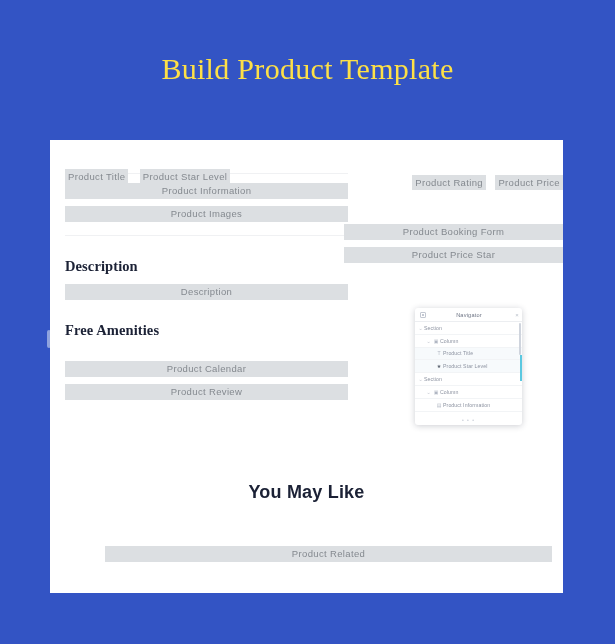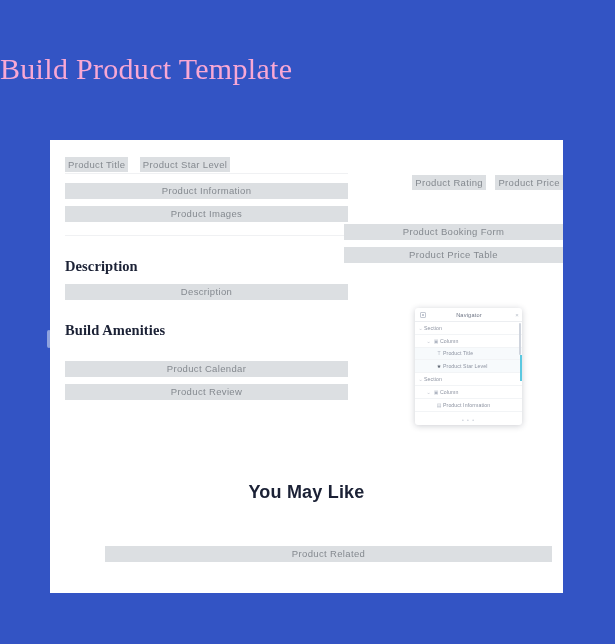--- a/index.html
+++ b/index.html
@@ -9,21 +9,22 @@
     background: #3354c4;
     font-family: "Liberation Sans", sans-serif;
   }
   #root { position: relative; width: 615px; height: 644px; background: #3354c4; }
 
   
   .page-title {
     position: absolute;
     left: 0; top: 50px;
     width: 615px;
-    color: #f9a8d4;
+    text-align: center;
+    color: #fde047;
     font-family: "Liberation Serif", serif;
     font-size: 30px;
     font-weight: 400;
     letter-spacing: 0.3px;
     line-height: 38px;
   }
 
   
   .canvas {
     position: absolute;
@@ -78,21 +79,21 @@
     font-size: 14.5px;
     font-weight: 700;
     color: #1b2135;
     letter-spacing: 0.1px;
   }
 
   
   .col-left  { position: absolute; left: 15px; top: 0; width: 283px; }
   .col-right { position: absolute; left: 294px; top: 0; width: 219px; }
 
-  .row-tags { padding-top: 14px; height: 33px; }
+  .row-tags { padding-top: 26px; height: 33px; }
   .row-tags .tag + .tag { margin-left: 7px; }
 
   .col-right .row-tags { text-align: right; padding-top: 32px; height: 75px; }
   .col-right .row-tags .tag + .tag { margin-left: 5px; }
 
   .bar-wrap { padding-top: 9px; }
   .bar-wrap.tight { padding-top: 7px; }
 
   .gap-lg { height: 22px; }
   .gap-md { height: 13px; }
@@ -214,42 +215,42 @@
       <div class="hr"></div>
       <div class="gap-lg"></div>
 
       <div class="sec-head">Description</div>
       <div class="bar-wrap">
         <div class="wbar">Description</div>
       </div>
 
       <div class="gap-lg"></div>
 
-      <div class="sec-head">Build Amenities</div>
+      <div class="sec-head">Free Amenities</div>
 
       <div class="gap-md"></div>
 
       <div class="bar-wrap">
         <div class="wbar">Product Calendar</div>
       </div>
       <div class="bar-wrap tight">
         <div class="wbar">Product Review</div>
       </div>
     </div>
 
     <div class="col-right">
       <div class="row-tags">
         <span class="tag">Product Rating</span>
         <span class="tag">Product Price</span>
       </div>
       <div class="bar-wrap">
         <div class="wbar">Product Booking Form</div>
       </div>
       <div class="bar-wrap tight">
-        <div class="wbar">Product Price Table</div>
+        <div class="wbar">Product Price Star</div>
       </div>
     </div>
 
     <div class="band">
       <div class="band-title">You May Like</div>
       <div class="band-bar-wrap">
         <div class="wbar">Product Related</div>
       </div>
     </div>
 

